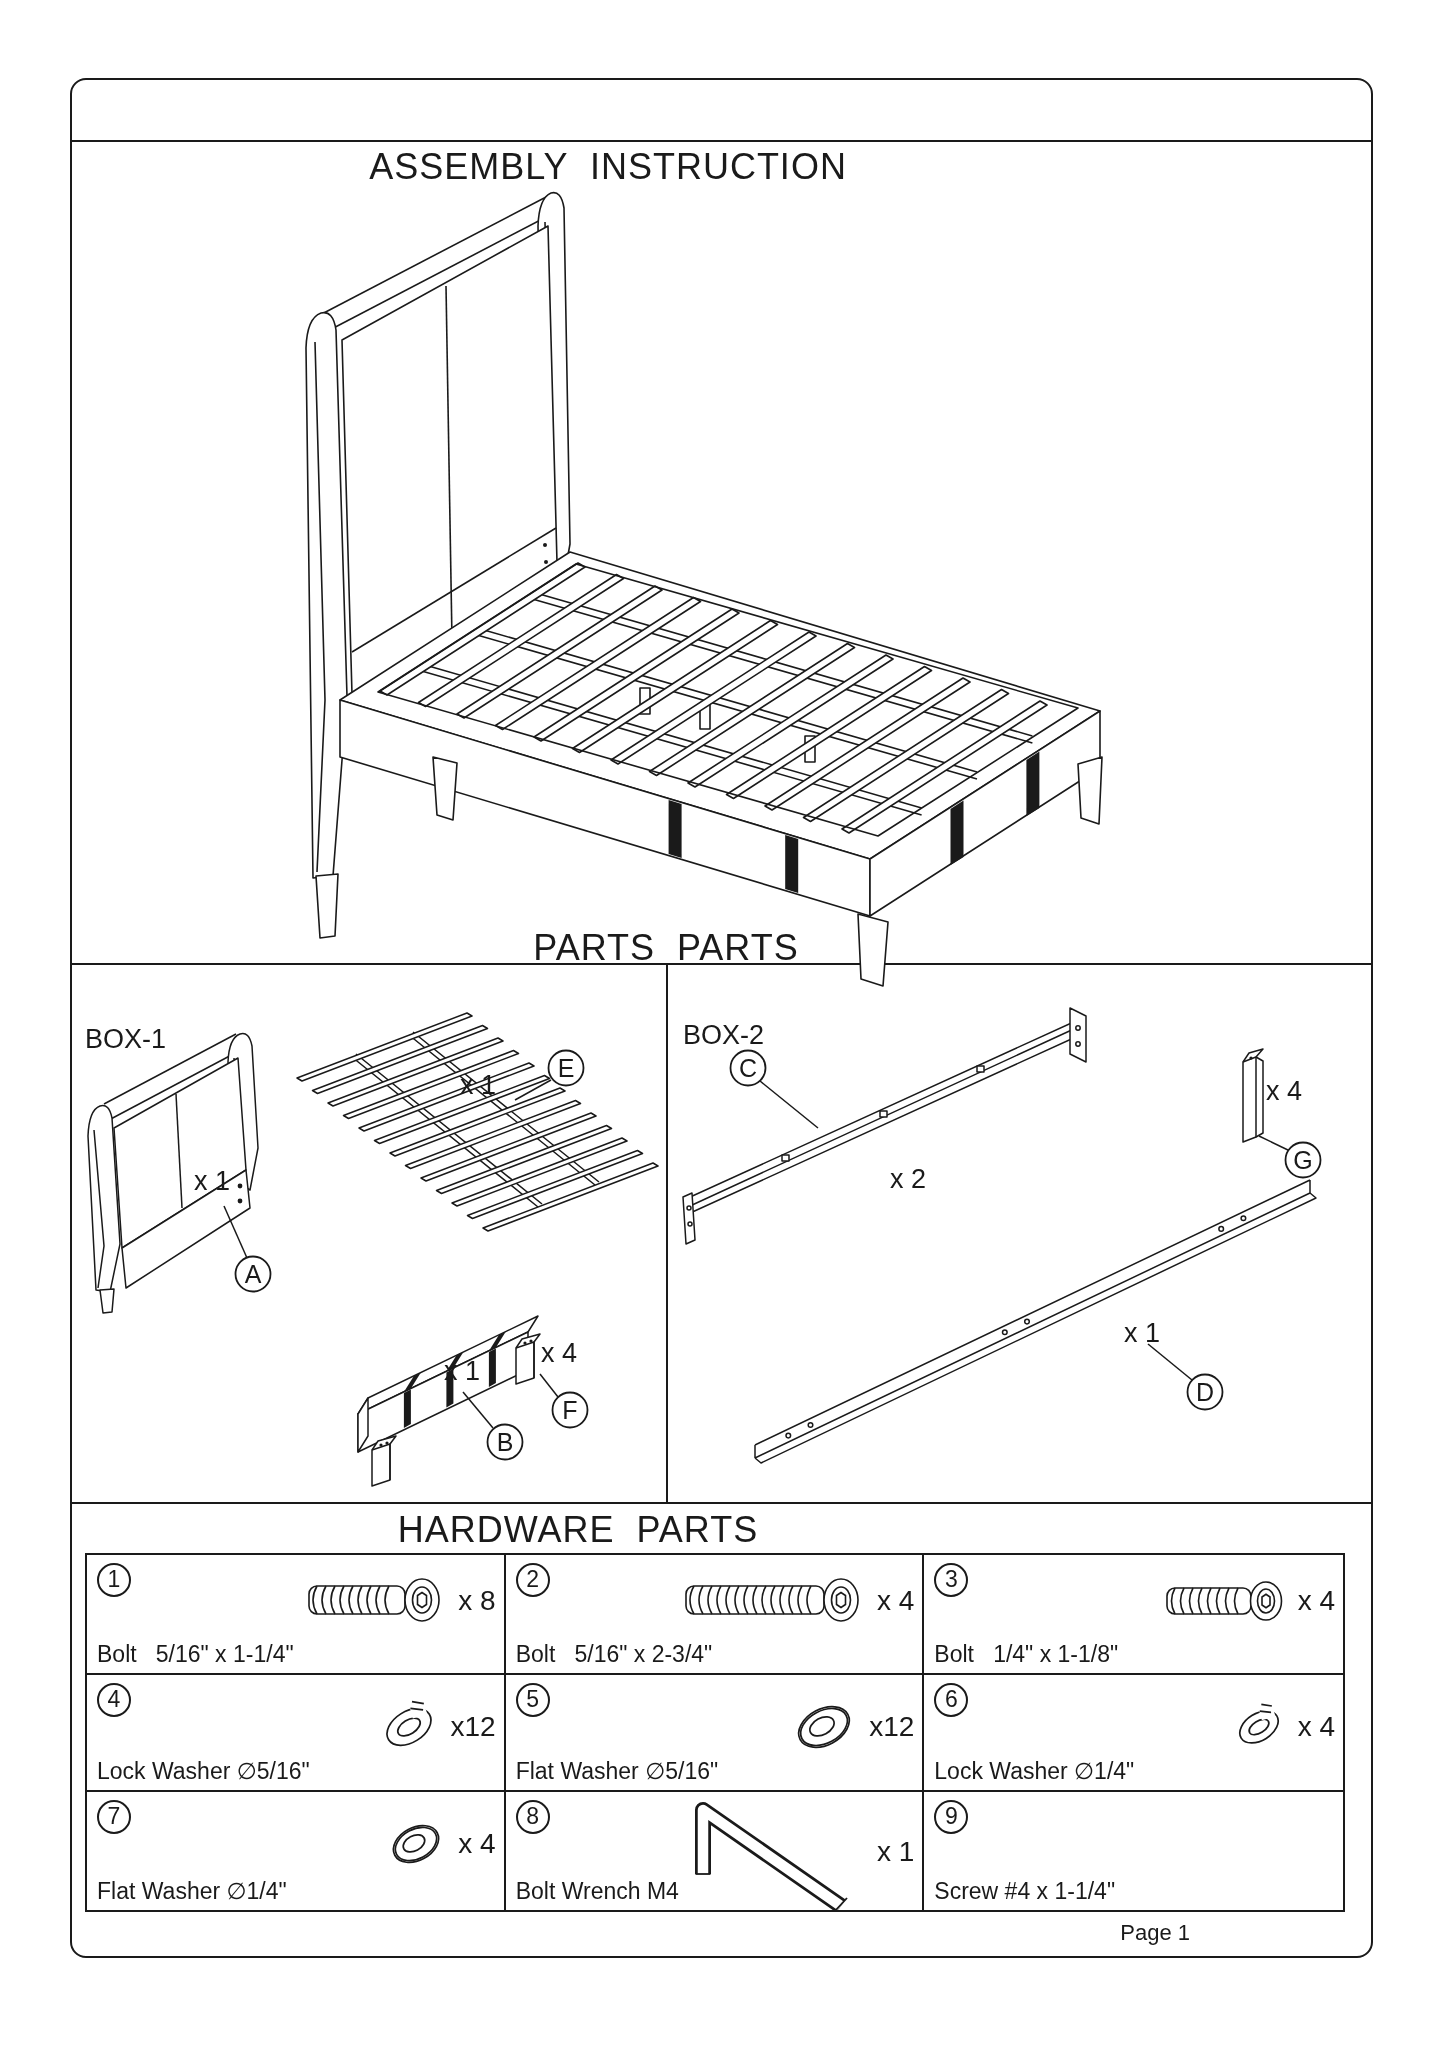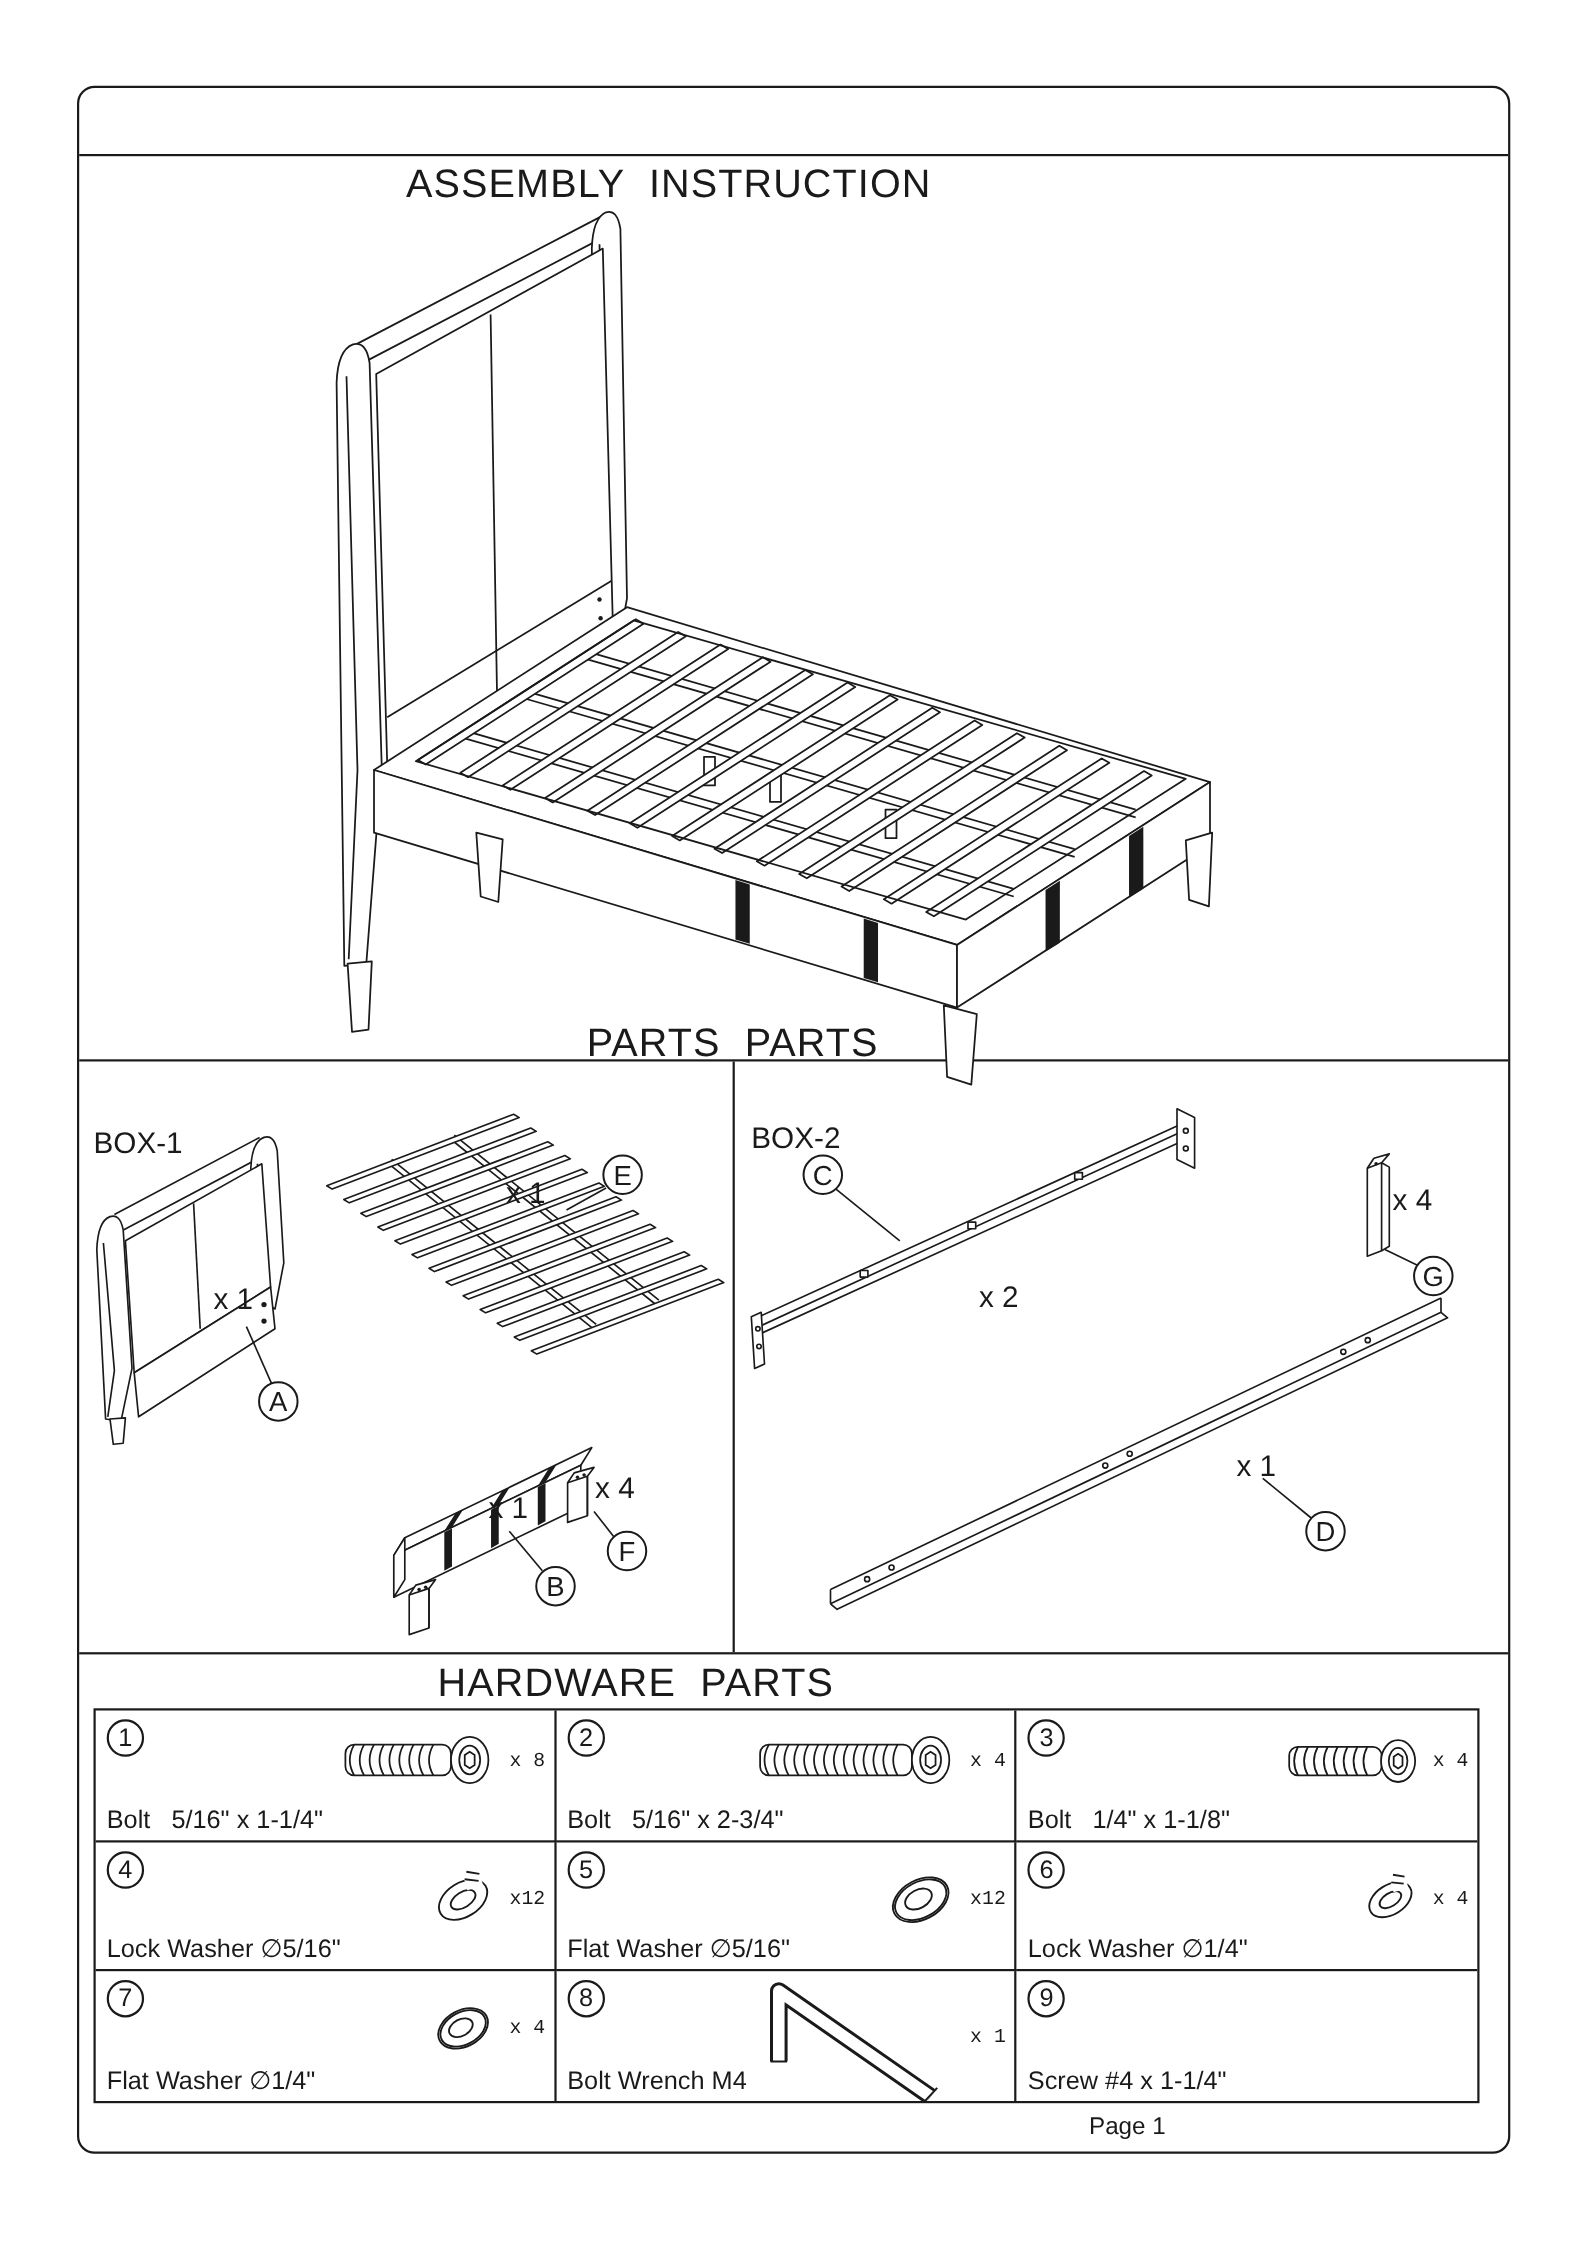--- a/index.html
+++ b/index.html
@@ -9,40 +9,40 @@
   }
   .abs{position:absolute;}
   .frame{
     left:70px;top:78px;width:1303px;height:1880px;
     border:2.5px solid #1a1a1a;border-radius:16px;box-sizing:border-box;
   }
   .hline{background:#1a1a1a;height:2px;}
   .vline{background:#1a1a1a;width:2px;}
   .sec-title{font-size:36px;letter-spacing:1px;white-space:pre;text-align:center;}
   .box-label{font-size:27px;white-space:pre;}
-  .page-num{font-size:22px;}
+  .page-num{font-size:22px;text-align:right;}
   svg text{font-family:"Liberation Sans",sans-serif;fill:#1a1a1a;}
   
   .hw-table{
     left:85px;top:1553px;width:1260px;height:359px;box-sizing:border-box;
     border:2px solid #1a1a1a;display:grid;
     grid-template-columns:1fr 1fr 1fr;grid-template-rows:120px 117px 1fr;
     background:#fff;
   }
   .hw-cell{position:relative;border-right:2px solid #1a1a1a;border-bottom:2px solid #1a1a1a;}
   .hw-cell.last-col{border-right:none;}
   .hw-cell.last-row{border-bottom:none;}
   .hw-num{
     position:absolute;top:8px;left:10px;width:34px;height:34px;
     border:2px solid #1a1a1a;border-radius:50%;box-sizing:border-box;
     font-size:23px;line-height:29px;text-align:center;
   }
   .hw-art{position:absolute;right:8px;top:8px;height:76px;display:flex;align-items:center;gap:7px;}
   .hw-art.tall{top:2px;height:116px;}
-  .hw-qty{font-size:18px;white-space:pre;font-family:Liberation Mono, monospace;}
+  .hw-qty{font-size:28px;white-space:pre;}
   .hw-label{position:absolute;left:10px;bottom:5px;font-size:23px;white-space:pre;}
 </style>
 </head>
 <body>
 
 <div class="abs frame"></div>
 <div class="abs hline" style="left:72px;top:140px;width:1299px;"></div>
 <div class="abs hline" style="left:72px;top:963px;width:1299px;"></div>
 <div class="abs vline" style="left:666px;top:965px;height:537px;"></div>
 <div class="abs hline" style="left:72px;top:1502px;width:1299px;"></div>

